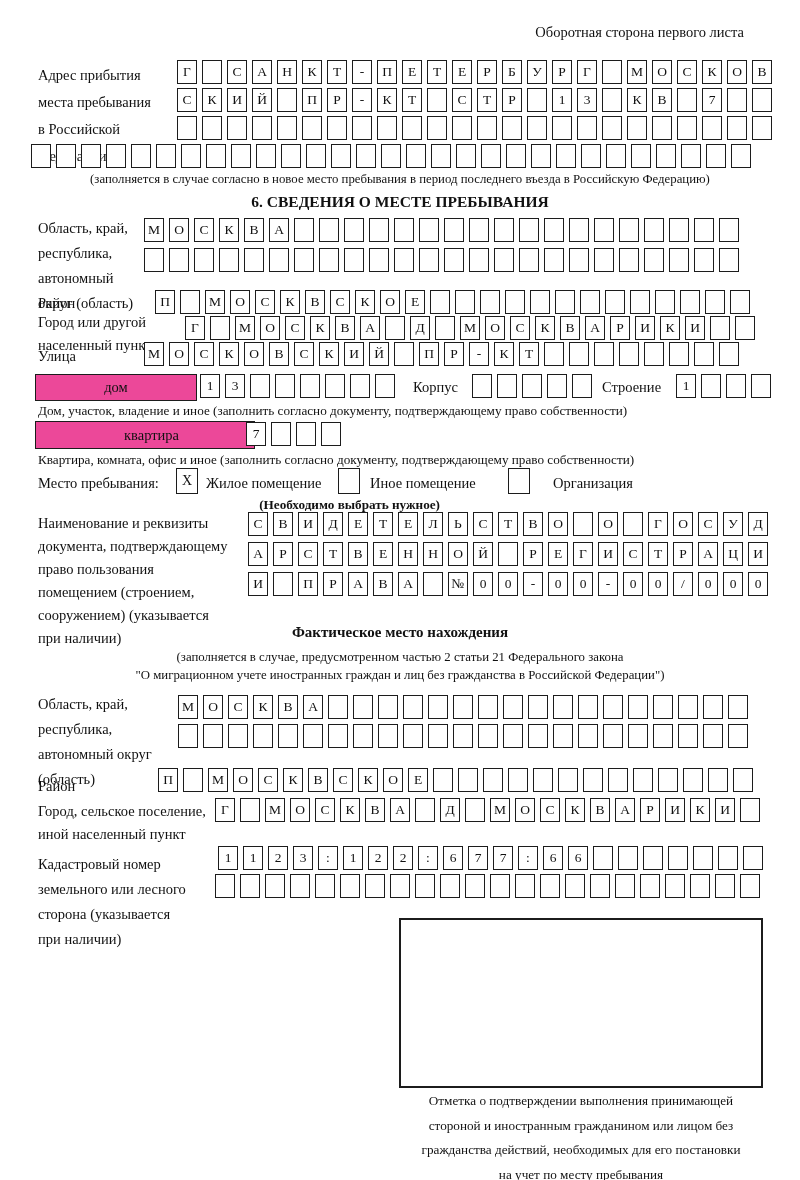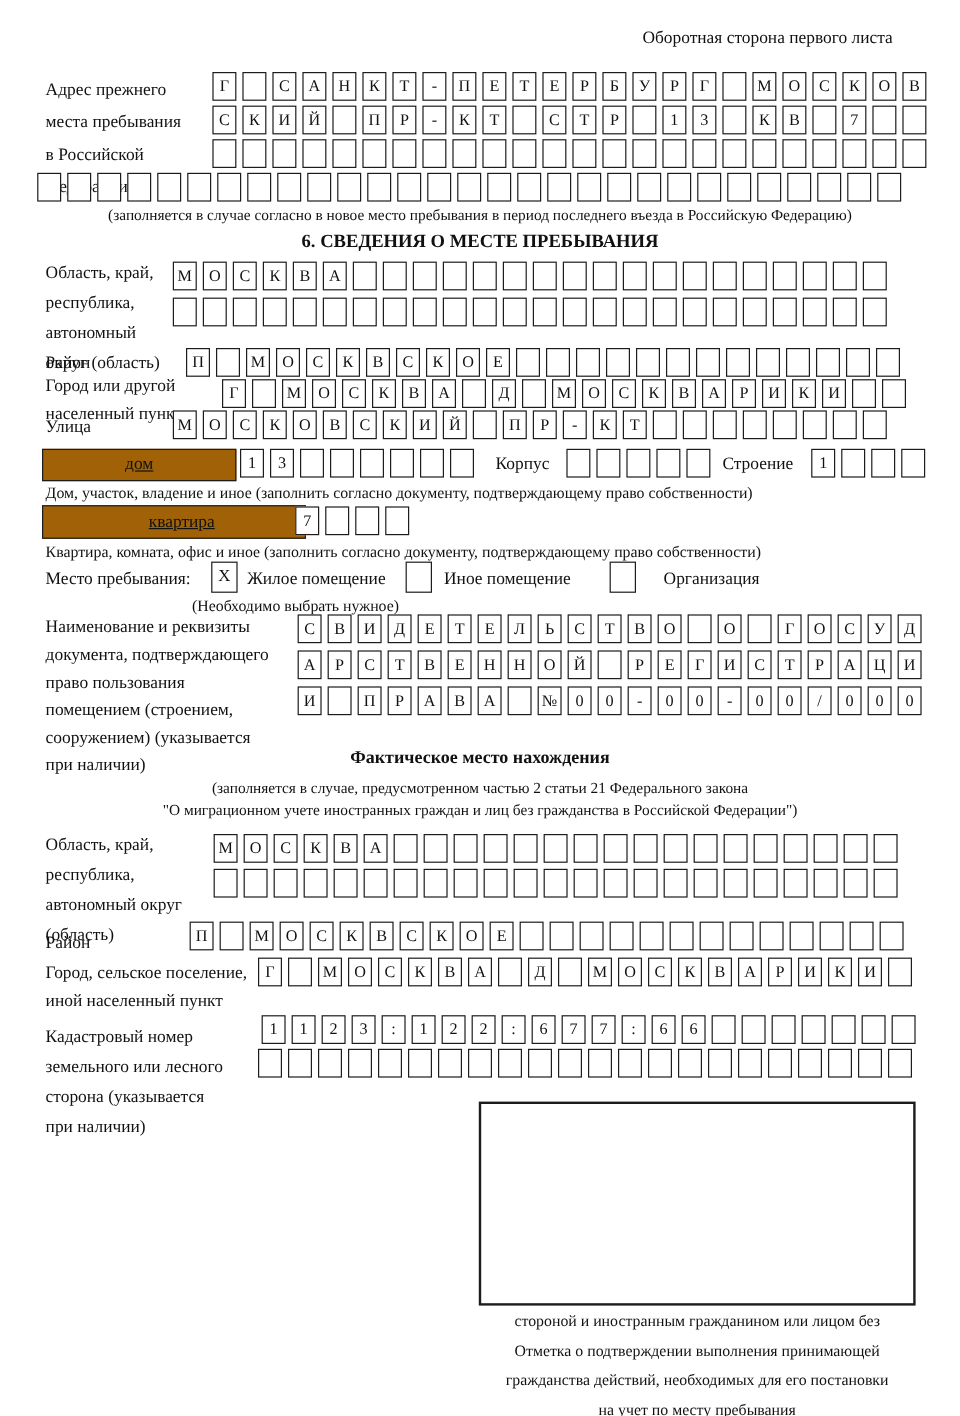--- a/index.html
+++ b/index.html
@@ -17,40 +17,40 @@
     display:flex;align-items:center;justify-content:center;
     width:18px;height:22px;border:1.5px solid #1c1c1c;
     font-size:13.5px;flex:0 0 auto;background:#fff;
   }
   .checkbox{
     position:absolute;display:flex;align-items:center;justify-content:center;
     width:20px;height:24px;border:1.6px solid #1c1c1c;font-size:14px;background:#fff;
   }
   .labelbox{
     position:absolute;height:25px;border:1.6px solid #1c1c1c;
-    display:flex;align-items:center;justify-content:center;font-size:14.5px;background:#a16207;text-decoration:underline;
+    display:flex;align-items:center;justify-content:center;font-size:14.5px;background:#ec4899;
   }
   .center-text{position:absolute;left:0;width:100%;text-align:center;}
   .note{font-size:12.8px;}
   .small-note{position:absolute;font-size:13.2px;white-space:nowrap;}
   .title{font-weight:bold;font-size:15.5px;}
   .header-note{position:absolute;font-size:14.5px;white-space:nowrap;}
   .stamp-box{position:absolute;border:2px solid #1c1c1c;background:#fff;}
   .stamp-caption{position:absolute;text-align:center;font-size:13.2px;}
   .stamp-caption .lbl-line{line-height:24.5px;}
 </style>
 </head>
 <body>
 
 <div class="page">
 
   <div class="header-note" style="top:24px;right:56px;">Оборотная сторона первого листа</div>
 
   <div class="lbl lh27" style="left:38px;top:62px;">
-      <div class="lbl-line">Адрес прежнего</div>
+      <div class="lbl-line">Адрес прибытия</div>
       <div class="lbl-line">места пребывания</div>
       <div class="lbl-line">в Российской</div>
       <div class="lbl-line">Федерации</div>
     </div>
   <div class="boxrow" style="left:177px;top:60px;">
       <span class="cell">Г</span>
       <span class="cell"></span>
       <span class="cell">С</span>
       <span class="cell">А</span>
       <span class="cell">Н</span>
@@ -343,25 +343,25 @@
     </div>
   <div class="small-note" style="left:38px;top:452px;">Квартира, комната, офис и иное (заполнить согласно документу, подтверждающему право собственности)</div>
 
   <div class="lbl" style="left:38px;top:471px;">Место пребывания:</div>
   <span class="checkbox" style="left:176px;top:468px;">X</span>
   <div class="lbl" style="left:206px;top:471px;">Жилое помещение</div>
   <span class="checkbox" style="left:338px;top:468px;"></span>
   <div class="lbl" style="left:370px;top:471px;">Иное помещение</div>
   <span class="checkbox" style="left:508px;top:468px;"></span>
   <div class="lbl" style="left:553px;top:471px;">Организация</div>
-  <div class="note" style="position:absolute;left:160px;width:280px;top:497px;text-align:left;font-size:13.2px;">(Необходимо выбрать нужное)</div>
+  <div class="note" style="position:absolute;left:160px;width:280px;top:497px;text-align:right;font-size:13.2px;font-weight:bold;">(Необходимо выбрать нужное)</div>
 
   <div class="lbl tight" style="left:38px;top:512px;">
       <div class="lbl-line">Наименование и реквизиты</div>
-      <div class="lbl-line">документа, подтверждающего</div>
+      <div class="lbl-line">документа, подтверждающему</div>
       <div class="lbl-line">право пользования</div>
       <div class="lbl-line">помещением (строением,</div>
       <div class="lbl-line">сооружением) (указывается</div>
       <div class="lbl-line">при наличии)</div>
     </div>
   <div class="boxrow" style="left:248px;top:512px;">
       <span class="cell">С</span>
       <span class="cell">В</span>
       <span class="cell">И</span>
       <span class="cell">Д</span>
@@ -598,19 +598,19 @@
       <span class="cell"></span>
       <span class="cell"></span>
       <span class="cell"></span>
       <span class="cell"></span>
       <span class="cell"></span>
       <span class="cell"></span>
     </div>
 
   <div class="stamp-box" style="left:399px;top:918px;width:360px;height:166px;"></div>
   <div class="stamp-caption" style="left:382px;top:1089px;width:398px;">
+      <div class="lbl-line">Отметка о подтверждении выполнения принимающей</div>
       <div class="lbl-line">стороной и иностранным гражданином или лицом без</div>
-      <div class="lbl-line">Отметка о подтверждении выполнения принимающей</div>
       <div class="lbl-line">гражданства действий, необходимых для его постановки</div>
       <div class="lbl-line">на учет по месту пребывания</div>
     </div>
 
 </div>
 
 </body></html>

